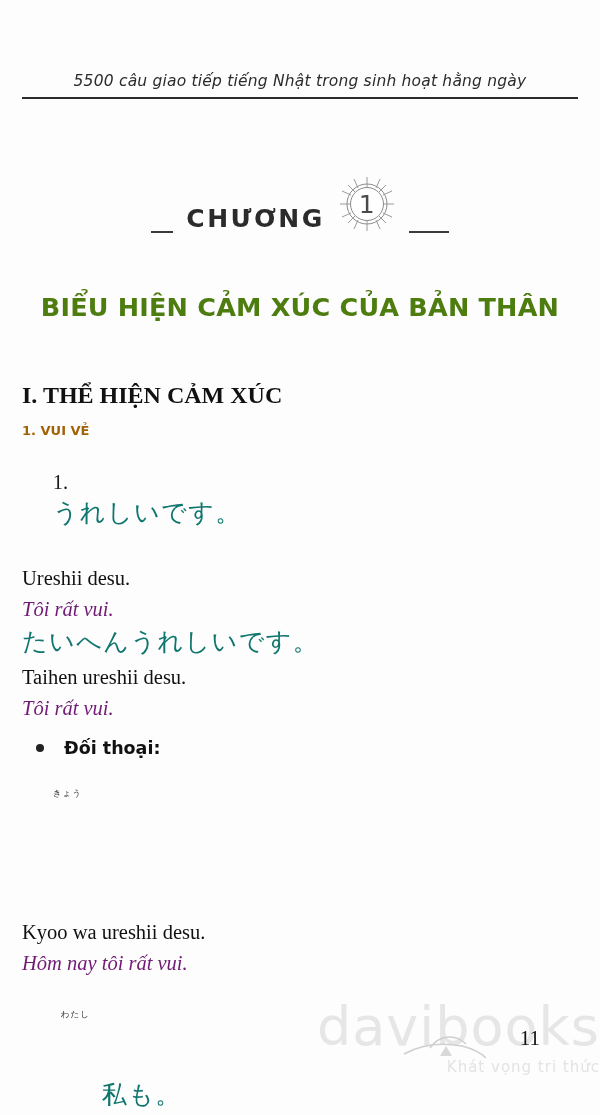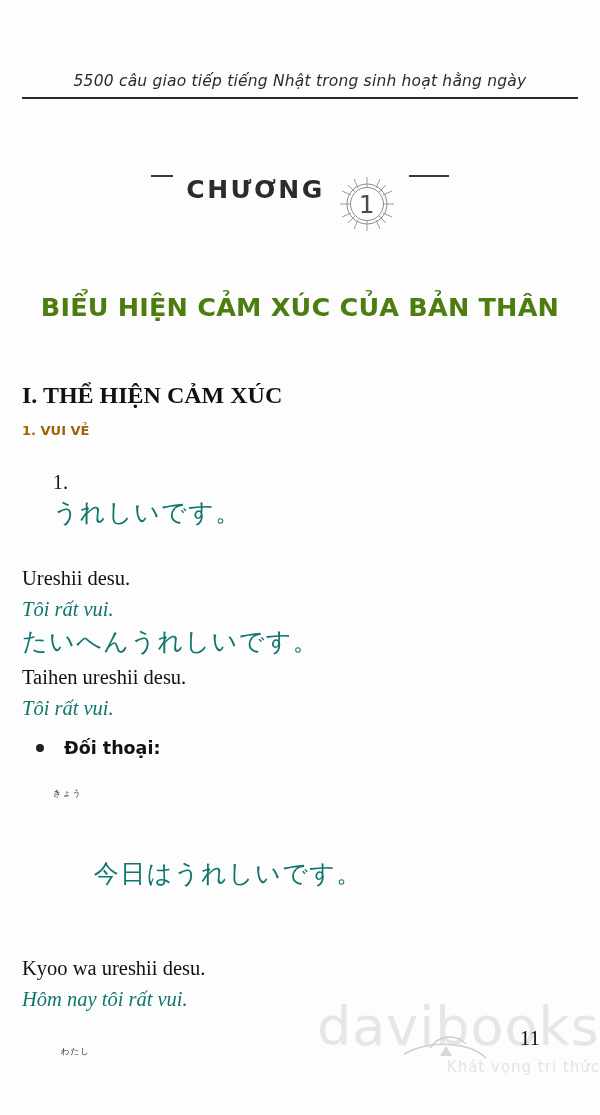--- a/index.html
+++ b/index.html
@@ -45,21 +45,21 @@
     background: #2b2b2b;
   }
 
   
   .chapter {
     position: absolute;
     top: 175px;
     left: 0;
     right: 0;
     display: flex;
-    align-items: flex-start;
+    align-items: flex-end;
     justify-content: center;
     gap: 13px;
   }
   .chapter-word {
     font-family: "DejaVu Sans", sans-serif;
     font-weight: bold;
     font-size: 25px;
     letter-spacing: 2.5px;
     color: #2b2b2b;
   }
@@ -141,21 +141,21 @@
   }
   .romaji {
     font-family: "Liberation Serif", serif;
     font-size: 20.5px;
     color: #111;
   }
   .viet {
     font-family: "Liberation Serif", serif;
     font-style: italic;
     font-size: 20.5px;
-    color: #0f766e;
+    color: #701a75;
   }
   .num-jp {
     font-family: "Liberation Serif", serif;
     font-size: 20.5px;
   }
 
   .dialog-head {
     display: flex;
     align-items: center;
     gap: 20px;
@@ -293,21 +293,20 @@
     <div class="line viet">Tôi rất vui.</div>
 
     <div class="dialog-head">
       <span class="bullet"></span>
       <span class="dialog-label">Đối thoại:</span>
     </div>
 
     <div class="line furi-line">
       <span class="furi-wrap">
         <span class="furi">きょう</span>
-        <span class="jp">今日はうれしいです。</span>
       </span>
     </div>
     <div class="line romaji">Kyoo wa ureshii desu.</div>
     <div class="line viet">Hôm nay tôi rất vui.</div>
 
     <div class="line furi-line" style="padding-left:8px;">
       <span class="furi-wrap">
         <span class="furi">わたし</span>
         <span class="jp">私も。</span>
       </span>

